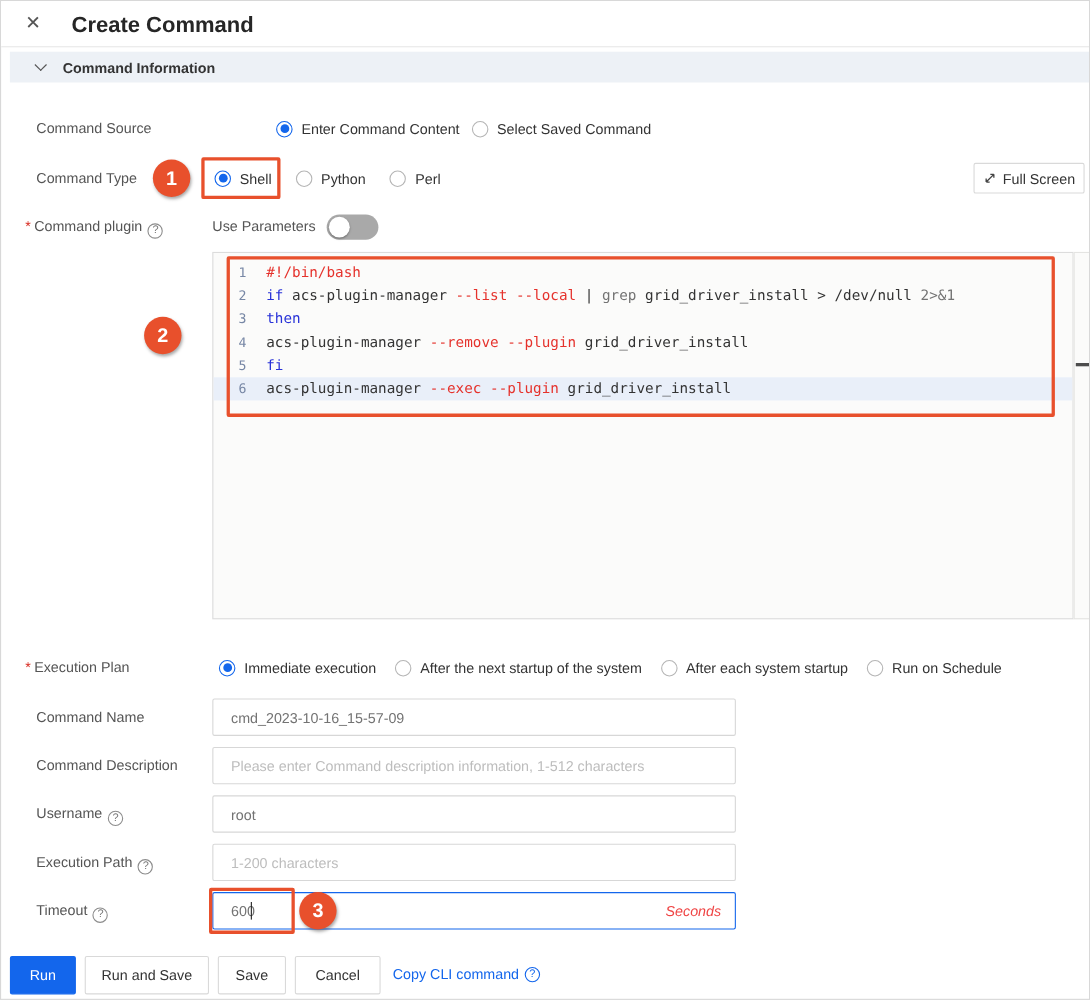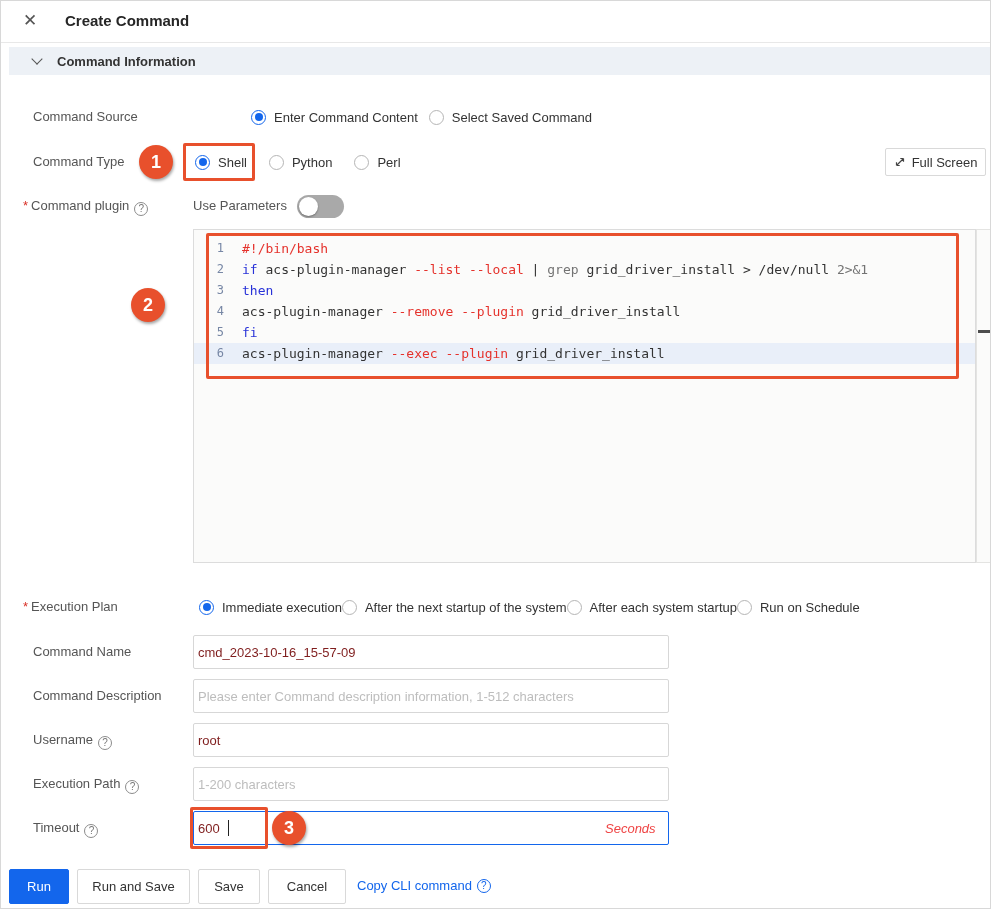--- a/index.html
+++ b/index.html
@@ -6,37 +6,37 @@
   html,body { background:#f0f0f0; }
   body { font-family:"Liberation Sans", sans-serif; }
   #app {
     position:relative; width:991px; height:909px; background:#fff;
     border:1px solid #d8d8d8; overflow:hidden;
     font-size:13px; color:#333;
   }
   
   .hdr { position:absolute; top:0; left:0; right:0; height:42px; background:#fff; border-bottom:1px solid #e8e8e8; }
   .hdr .close { position:absolute; left:22px; top:10px; font-size:17px; color:#555; cursor:pointer; line-height:20px; }
-  .hdr .title { position:absolute; left:64px; top:11px; font-size:15px; font-weight:600; color:#262626; }
+  .hdr .title { position:absolute; left:64px; top:11px; font-size:20px; font-weight:600; color:#262626; }
   
   .secbar { position:absolute; top:46px; left:8px; right:0; height:28px; background:#edf1f6; display:flex; align-items:center; }
   .chev { width:8px; height:8px; border-left:1.6px solid #555; border-bottom:1.6px solid #555; transform:rotate(-45deg); margin:-4px 0 0 24px; }
   .secbar .sectitle { margin-left:16px; font-weight:700; color:#333; }
   
   .lbl { position:absolute; color:#555; line-height:28px; }
   .req { color:#d93026; margin-right:3px; }
   .qicon { display:inline-flex; align-items:center; justify-content:center; width:14px; height:14px; border:1px solid #8c8c8c; border-radius:50%; font-size:10px; color:#777; margin-left:5px; vertical-align:-2px; }
   .qicon.blue { border-color:#1366ec; color:#1366ec; }
   .rgroup { position:absolute; display:flex; align-items:center; height:28px; }
   .ritem { display:flex; align-items:center; cursor:pointer; }
   .radio { width:15px; height:15px; border:1px solid #b5b5b5; border-radius:50%; background:#fff; position:relative; flex:none; }
   .radio.sel { border:1.5px solid #1366ec; }
   .radio.sel::after { content:''; position:absolute; left:2.5px; top:2.5px; right:2.5px; bottom:2.5px; border-radius:50%; background:#1366ec; }
   .rlabel { margin-left:8px; color:#333; }
-  .inp { position:absolute; left:192px; width:476px; height:34px; border:1px solid #d7d7d7; border-radius:2px; background:#fff; padding:0 4px; font-size:13px; color:#7f1d1d; font-family:"Liberation Sans", sans-serif; outline:none; }
+  .inp { position:absolute; left:192px; width:476px; height:34px; border:1px solid #d7d7d7; border-radius:2px; background:#fff; padding:0 16px; font-size:13px; color:#737373; font-family:"Liberation Sans", sans-serif; outline:none; }
   .inp::placeholder { color:#bdbdbd; }
   
   .badge { position:absolute; width:34px; height:34px; border-radius:50%; background:#e8502c; color:#fff; font-size:18px; font-weight:700; display:flex; align-items:center; justify-content:center; box-shadow:1px 2px 3px rgba(0,0,0,.35); z-index:30; }
   .obox { position:absolute; border:3px solid #e8502c; border-radius:2px; z-index:25; pointer-events:none; }
   
   .fsbtn { position:absolute; left:884px; top:147px; width:101px; height:28px; background:#fff; border:1px solid #d9d9d9; border-radius:2px; display:flex; align-items:center; justify-content:center; gap:6px; color:#333; cursor:pointer; }
   
   .toggle { position:absolute; left:296px; top:194px; width:47px; height:23px; border-radius:12px; background:#a9a9a9; cursor:pointer; }
   .toggle .knob { position:absolute; left:2px; top:2px; width:19px; height:19px; border-radius:50%; background:#fff; box-shadow:0 1px 2px rgba(0,0,0,.35); }
   
@@ -149,21 +149,21 @@
   </div>
   <div class="scrollcol">
     <span class="scrollthumb"></span>
   </div>
   <div class="badge" style="left:130px; top:287px;">2</div>
   <div class="obox" style="left:205px; top:232px; width:753px; height:146px;"></div>
 
   <div class="lbl" style="left:22px; top:592px;">
     <span class="req">*</span><span>Execution Plan</span>
   </div>
-  <div class="rgroup" style="left:198px; top:592px; ">
+  <div class="rgroup" style="left:198px; top:592px; gap:17px;">
     <span class="ritem">
       <span class="radio sel"></span>
       <span class="rlabel">Immediate execution</span>
     </span>
     <span class="ritem">
       <span class="radio"></span>
       <span class="rlabel">After the next startup of the system</span>
     </span>
     <span class="ritem">
       <span class="radio"></span>

